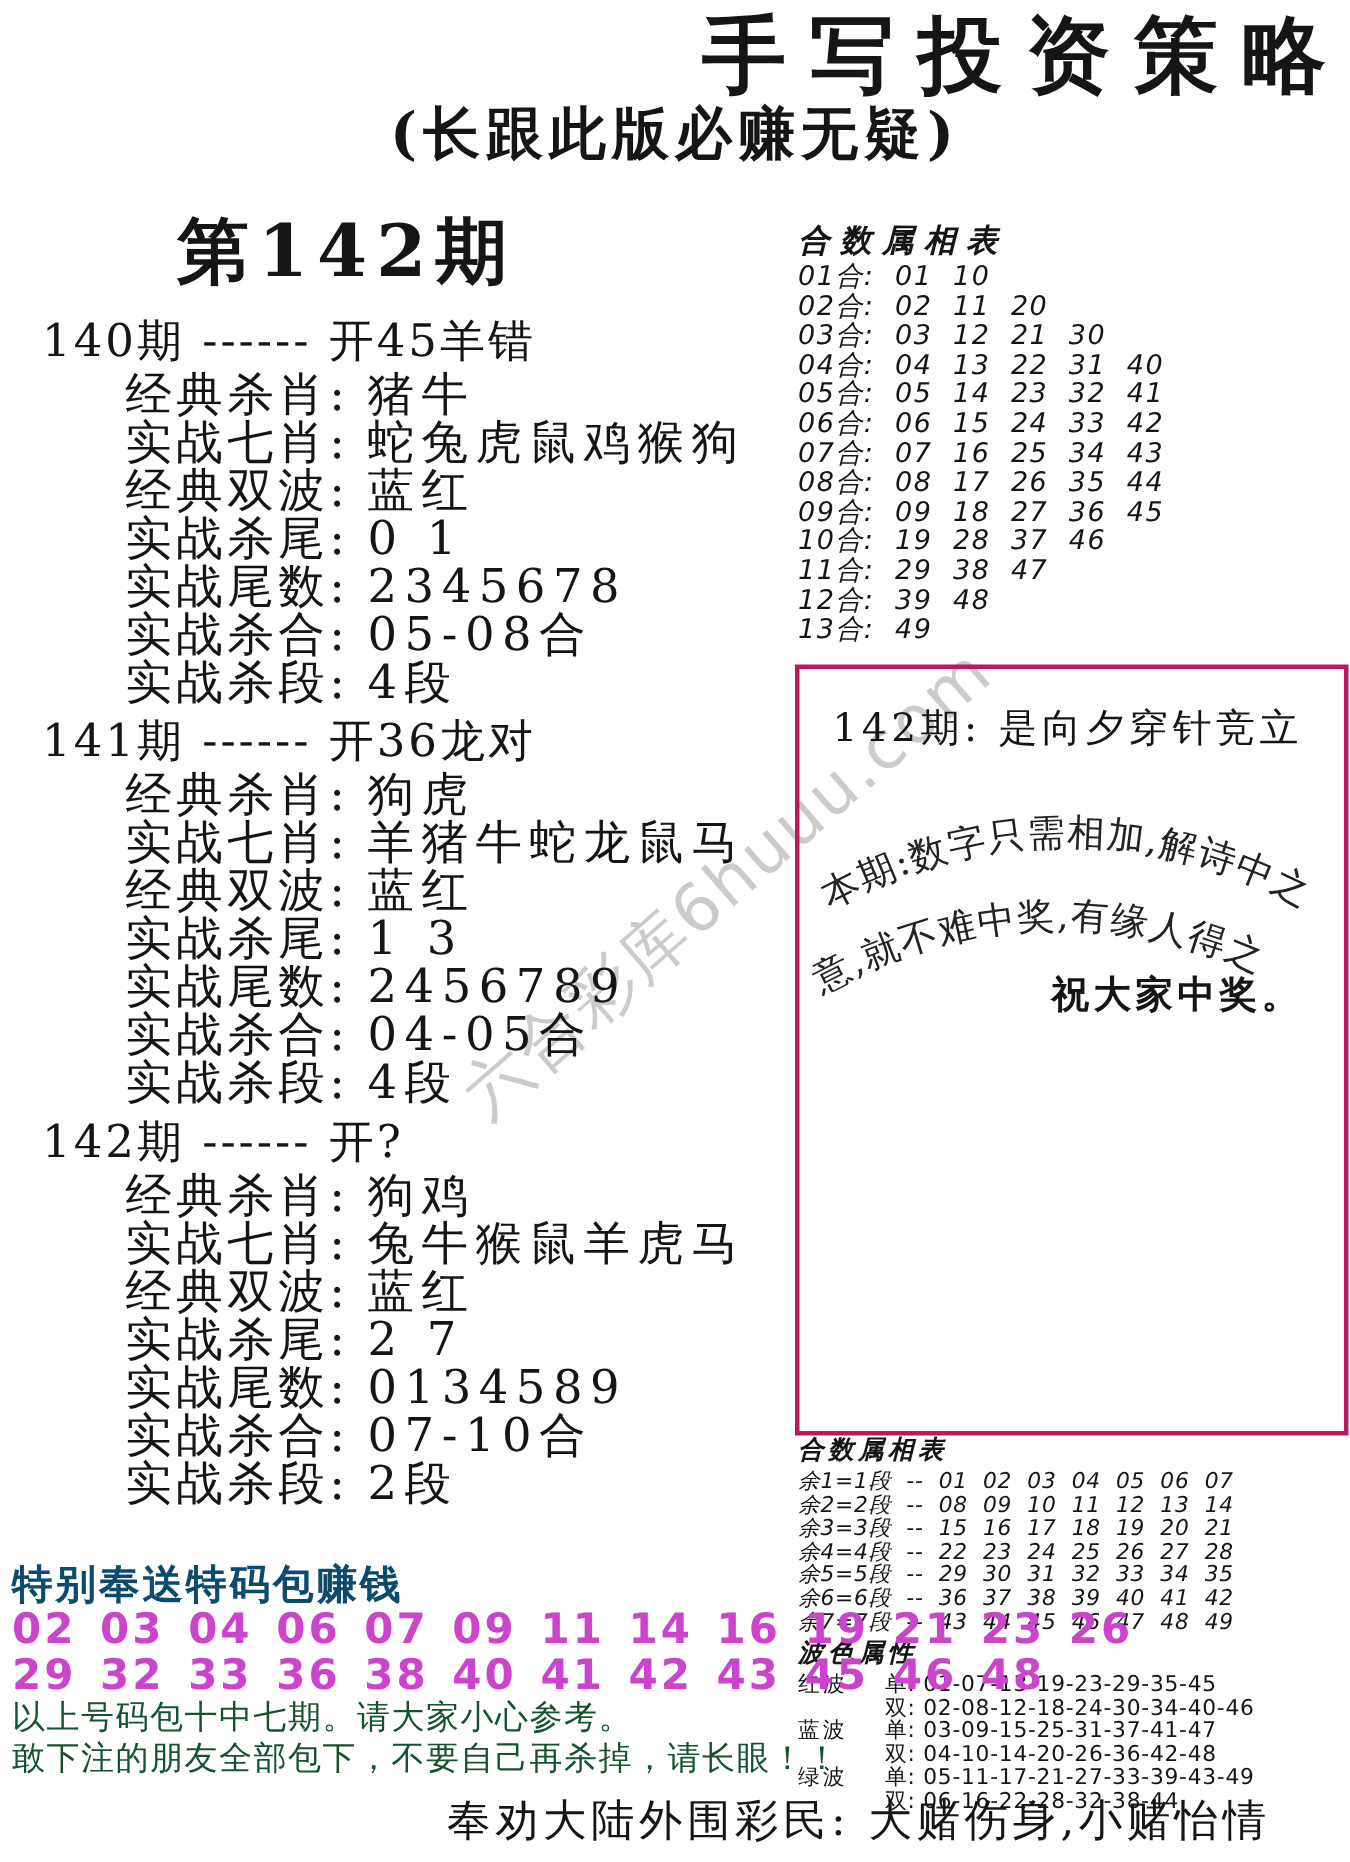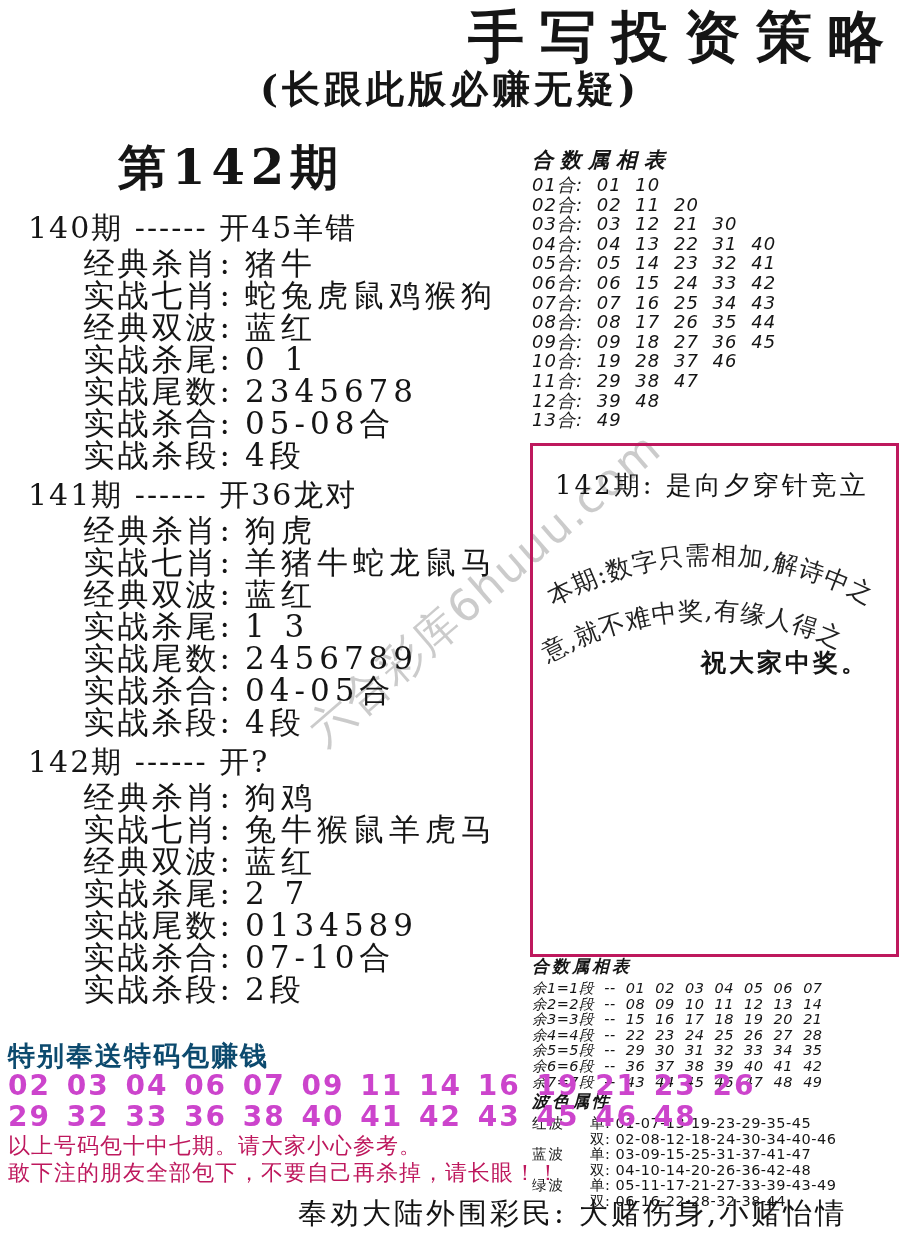--- a/index.html
+++ b/index.html
@@ -44,21 +44,21 @@
         font-family:"DejaVu Sans","Liberation Sans",sans-serif;z-index:1;}
   .bose-row{display:flex;font-size:14.5px;line-height:15.6px;}
   .bose-wave{width:58px;flex:none;letter-spacing:2px;}
   .bose-text{letter-spacing:.5px;}
 
   .promo-heading{position:absolute;left:8px;top:1038px;font-size:27px;font-weight:700;color:#0c4a6e;
                  letter-spacing:2px;font-family:"DejaVu Sans","Liberation Sans",sans-serif;z-index:1;}
   .promo-numbers{position:absolute;left:8px;top:1070px;font-size:28px;font-weight:700;color:#cc44cc;
                  line-height:31px;letter-spacing:2px;word-spacing:4px;
                  font-family:"DejaVu Sans","Liberation Sans",sans-serif;z-index:1;}
-  .promo-notes{position:absolute;left:8px;top:1132px;font-size:22px;color:#be185d;line-height:27px;
+  .promo-notes{position:absolute;left:8px;top:1132px;font-size:22px;color:#14532d;line-height:27px;
                letter-spacing:1px;font-family:"DejaVu Sans","Liberation Sans",sans-serif;z-index:1;}
 
   .footer-advice{position:absolute;left:298px;top:1194px;font-size:29px;letter-spacing:3px;z-index:1;}
 </style>
 </head>
 <body>
 
 <div class="page">
 
   <div class="watermark">六合彩库6huuu.com</div>

